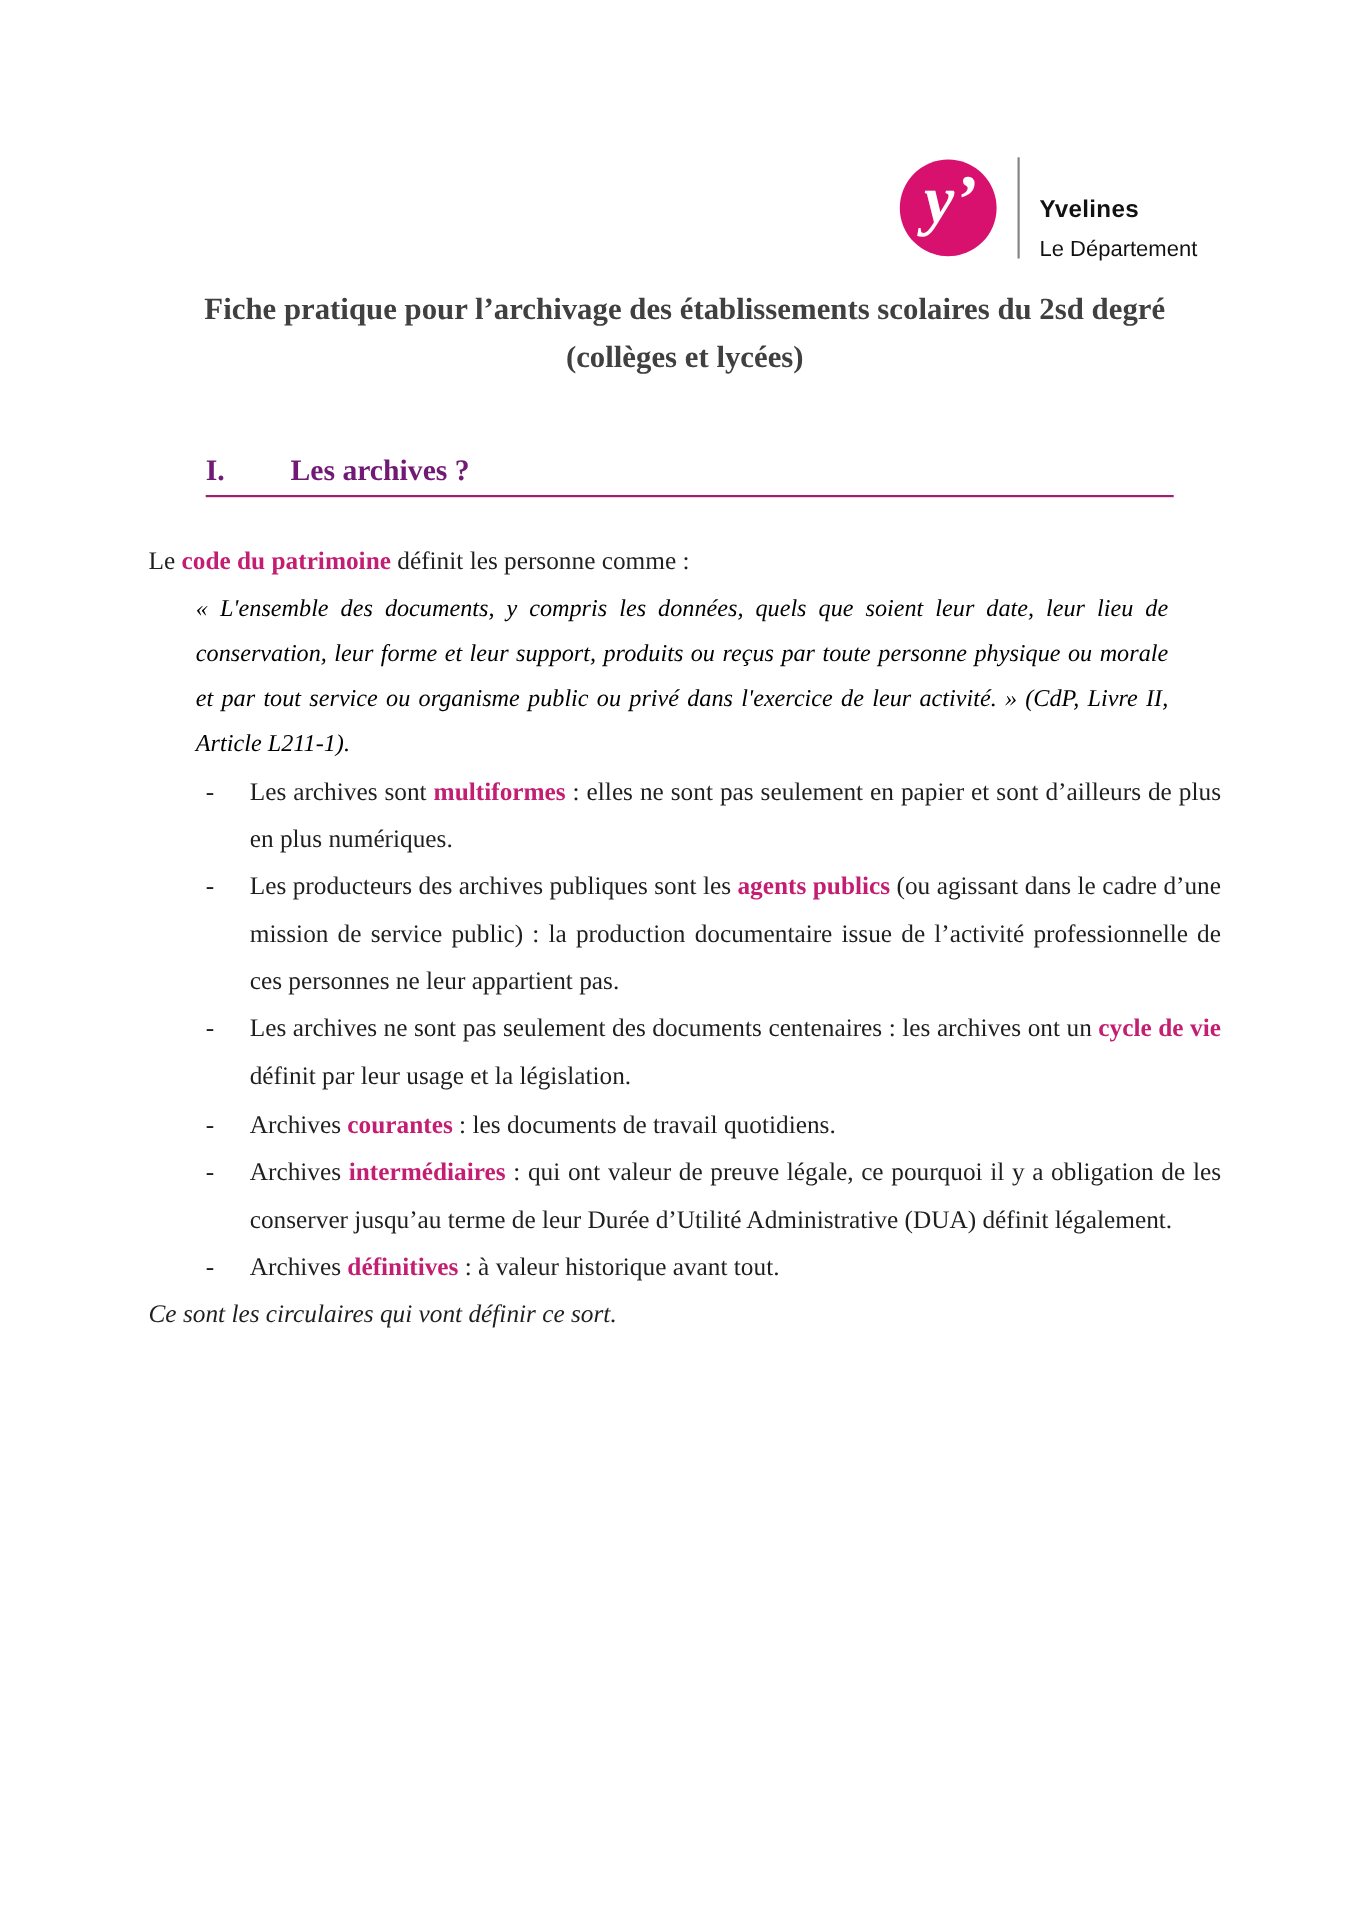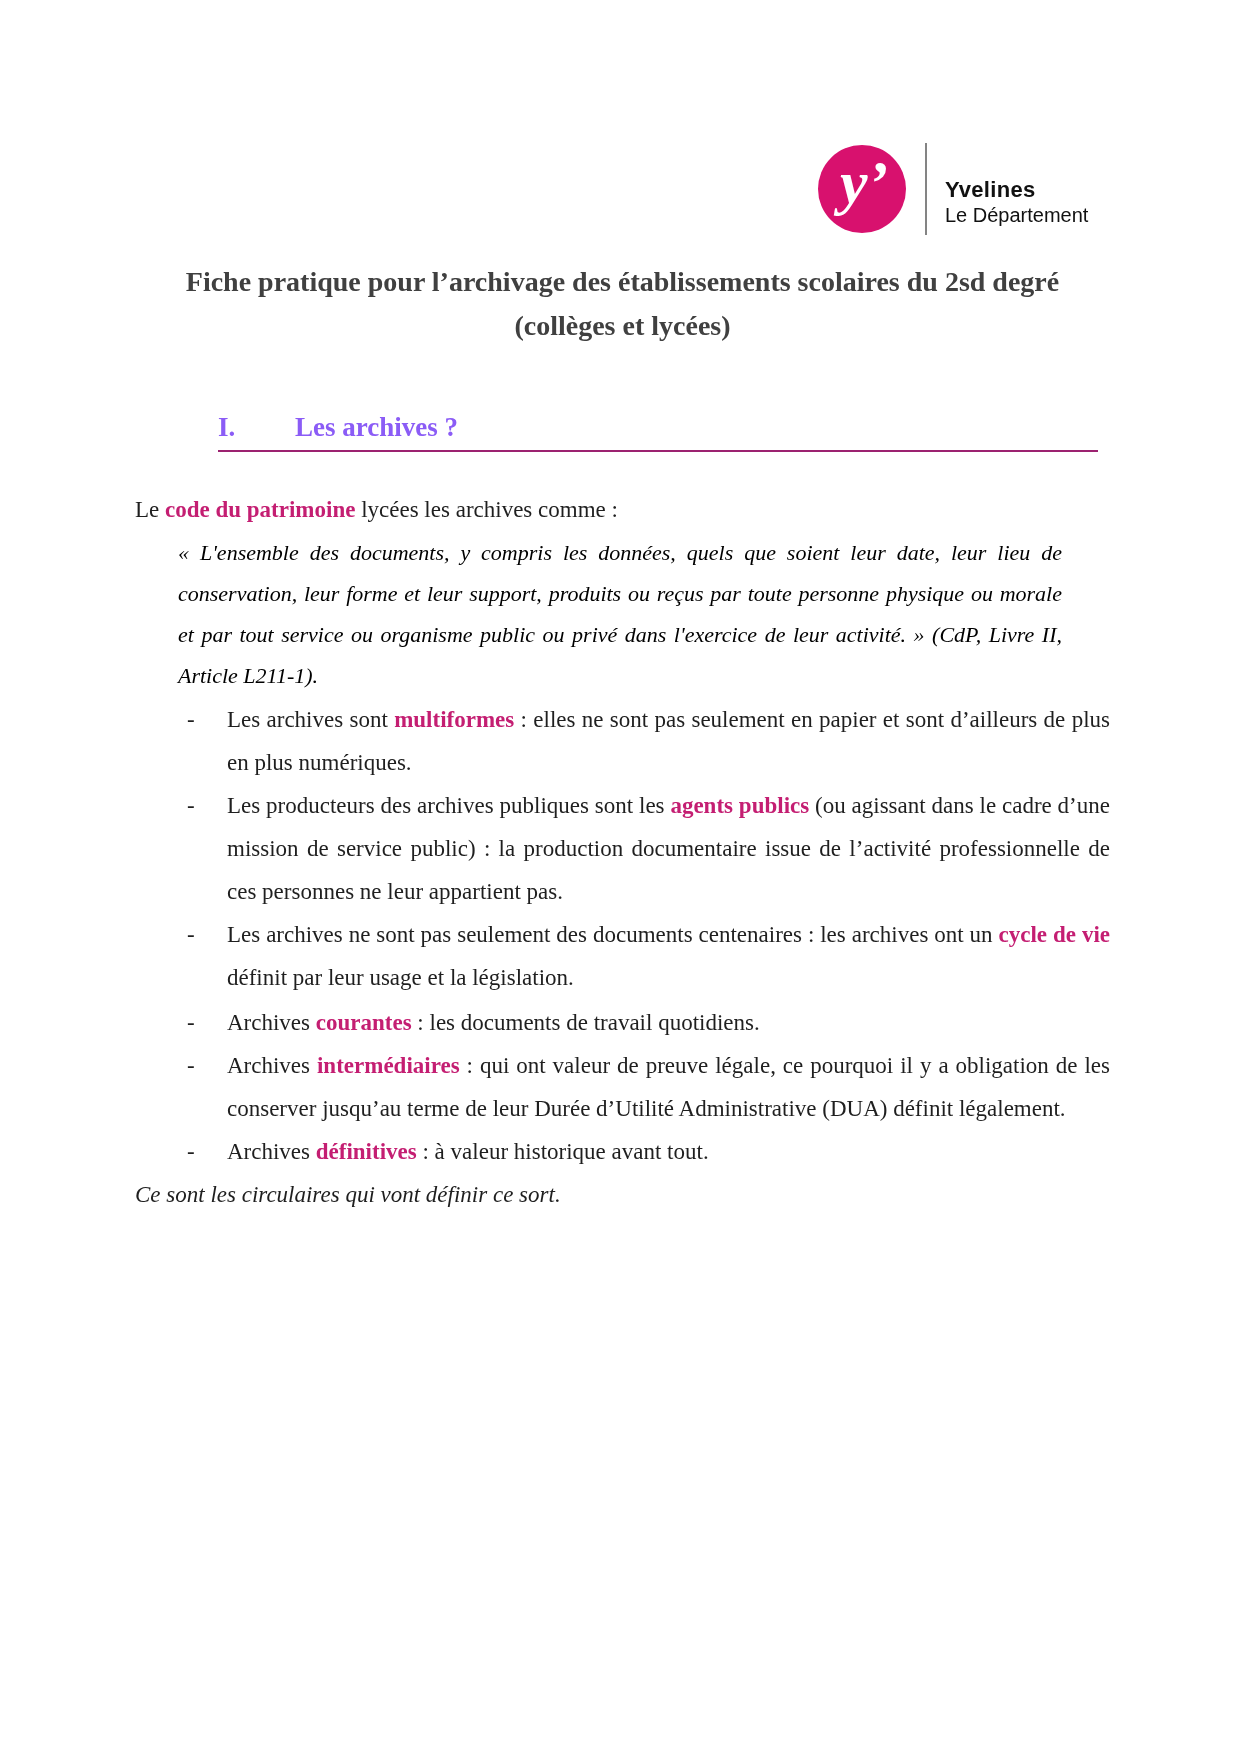--- a/index.html
+++ b/index.html
@@ -33,37 +33,38 @@
     padding-bottom: 14px; padding-left: 4px;
     color: #ffffff; font-style: italic; font-weight: 600;
     font-size: 62px; font-family: "Liberation Serif", serif;
   }
   .logo-divider { width: 2px; height: 92px; background: #848484; margin-left: 19px; margin-top: -2px; }
   .logo-text {
     margin-left: 18px; margin-top: 32px;
     display: flex; flex-direction: column;
     font-family: "Liberation Sans", sans-serif; color: #111111;
     white-space: nowrap;
+    gap: 12px;
   }
   .brand-name { font-size: 22px; font-weight: 700; letter-spacing: 0.3px; }
   .brand-subtitle { font-size: 20px; margin-top: 1px; }
 
   
   .doc-title {
     margin-top: 260px;
     text-align: center;
     font-size: 28px; font-weight: bold;
     line-height: 44px; color: #404040;
   }
 
   
   .section-heading {
-    margin-top: 62px; margin-left: 83px;
+    margin-top: 62px; margin-left: 52px;
     width: 880px;
-    font-size: 27px; font-weight: bold; color: #8b5cf6;
+    font-size: 27px; font-weight: bold; color: #701a75;
     line-height: 34px;
     padding-bottom: 6px;
     border-bottom: 2px solid var(--rule);
   }
   .section-numeral { display: inline-block; width: 77px; }
 
   
   .body-par {
     font-size: 23px; line-height: 44px;
     text-align: justify;
@@ -104,21 +105,21 @@
 
   <h1 class="doc-title">
     <span>Fiche pratique pour l’archivage des établissements scolaires du 2sd degré</span><br>
     <span>(collèges et lycées)</span>
   </h1>
 
   <h2 class="section-heading">
     <span class="section-numeral">I.</span><span>Les archives ?</span>
   </h2>
 
-  <p class="body-par intro-par"><span>Le </span><span class="accent">code du patrimoine</span><span> lycées les archives comme :</span></p>
+  <p class="body-par intro-par"><span>Le </span><span class="accent">code du patrimoine</span><span> définit les personne comme :</span></p>
 
   <blockquote class="legal-quote">« L'ensemble des documents, y compris les données, quels que soient leur date, leur lieu de conservation, leur forme et leur support, produits ou reçus par toute personne physique ou morale et par tout service ou organisme public ou privé dans l'exercice de leur activité. » (CdP, Livre II, Article L211-1).</blockquote>
 
 
   <ul class="dash-list">
     <li>
       <span class="list-marker">-</span>
       <div class="li-text"><span>Les archives sont </span><span class="accent">multiformes</span><span> : elles ne sont pas seulement en papier et sont d’ailleurs de plus en plus numériques.</span></div>
     </li>
     <li>

